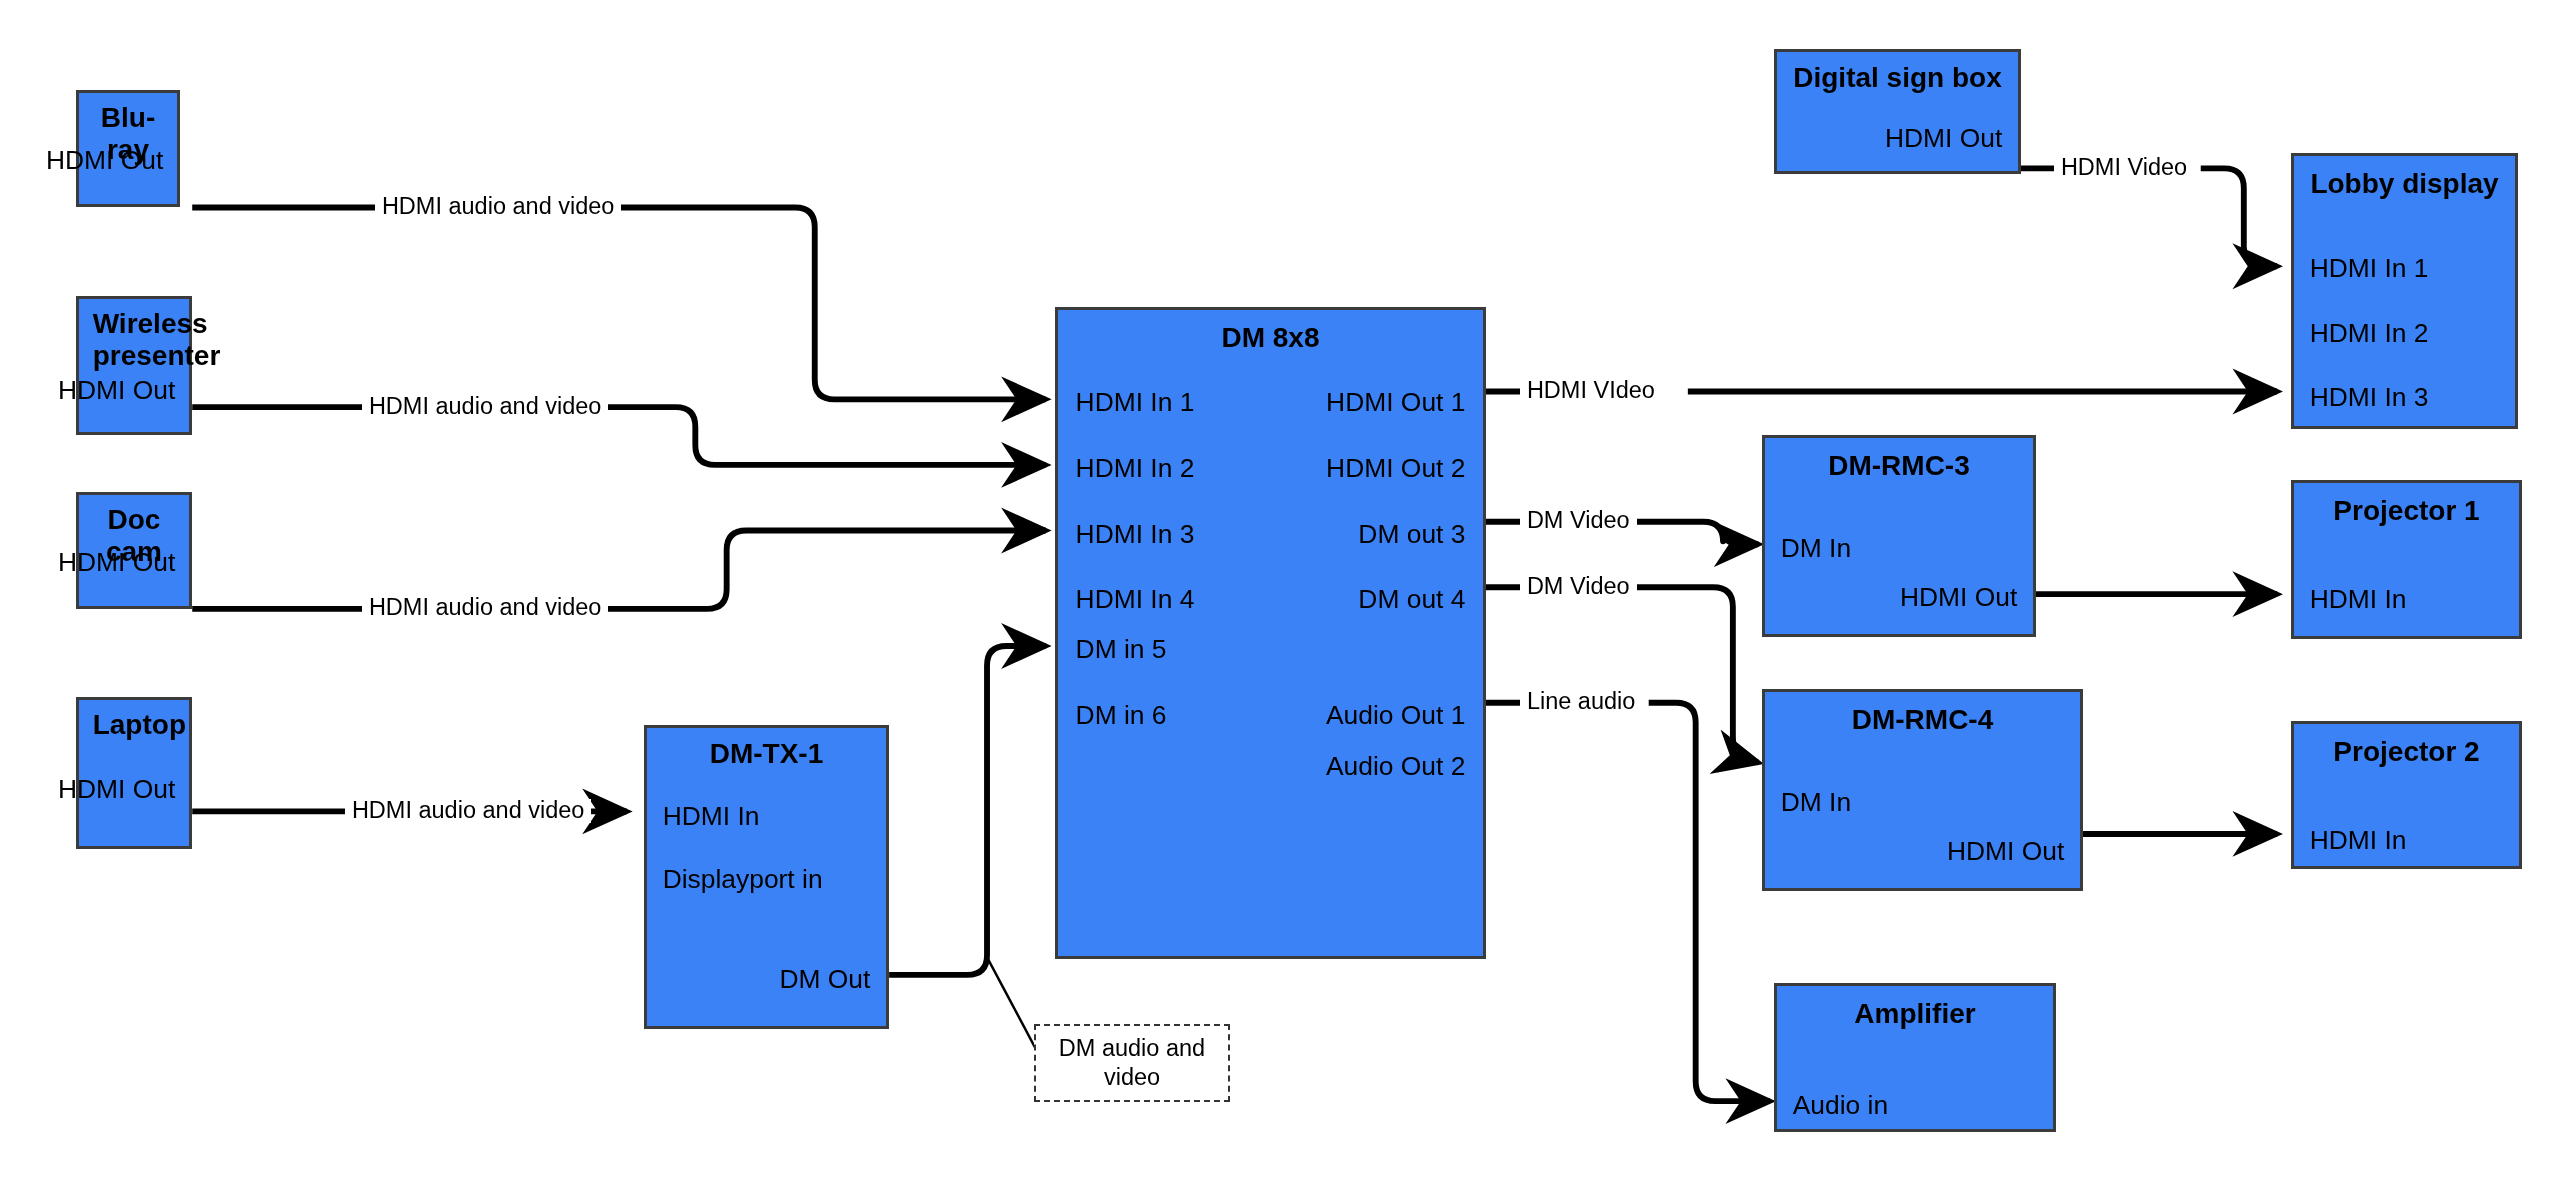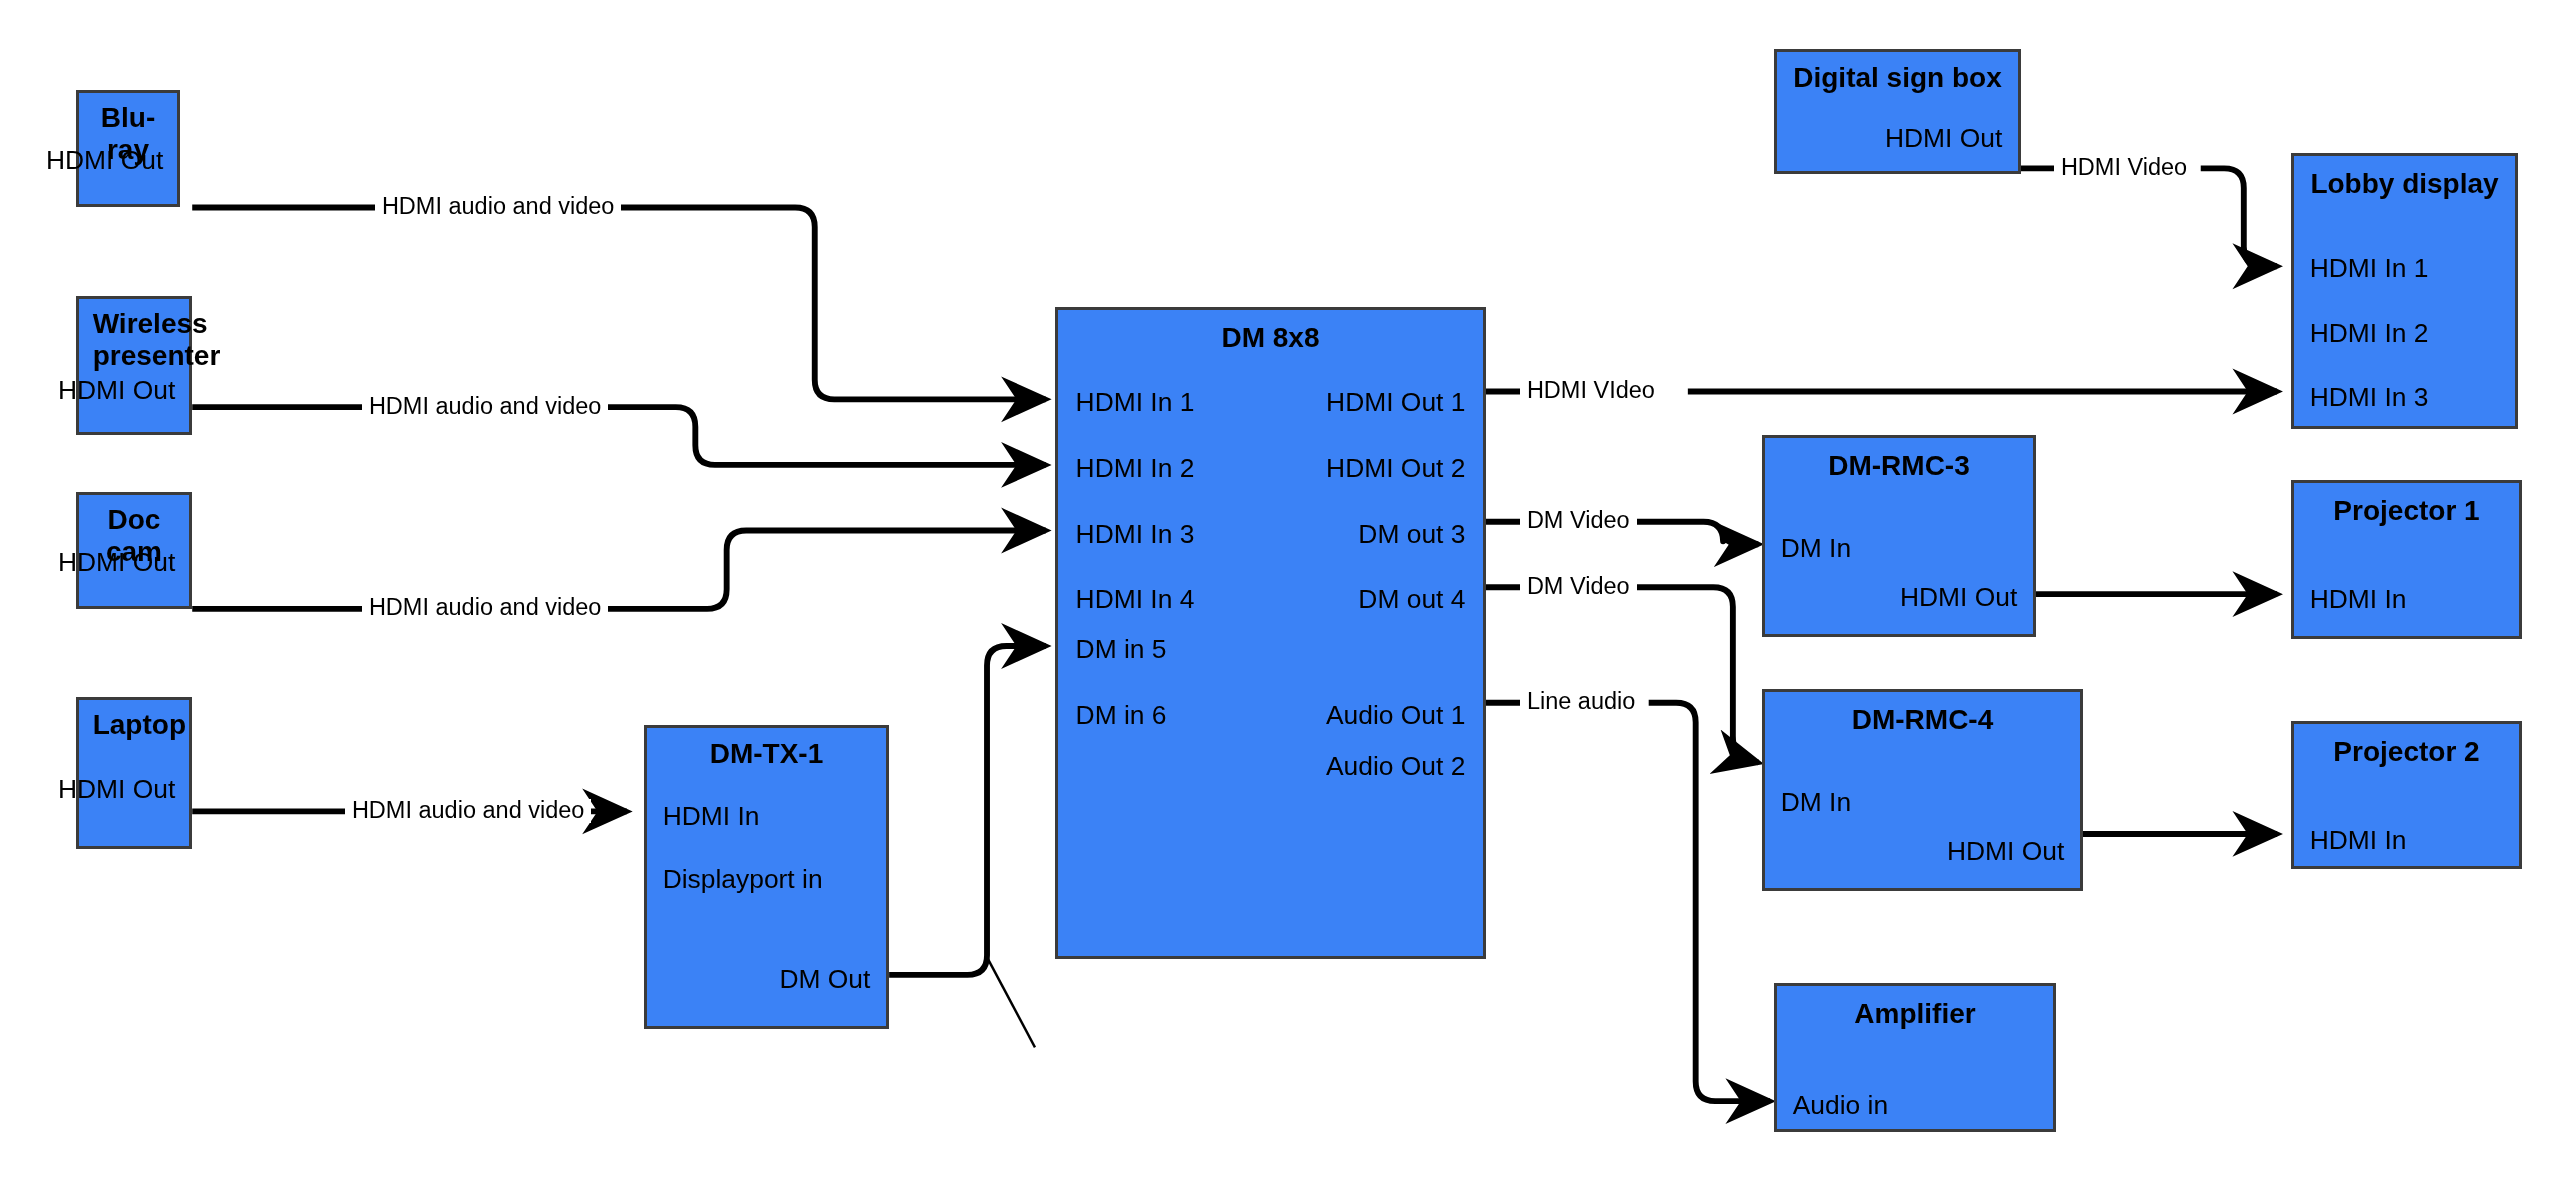--- a/index.html
+++ b/index.html
@@ -150,15 +150,16 @@
   <div class="wirelabel" style="left:375px;top:195px;">HDMI audio and video</div>
   <div class="wirelabel" style="left:362px;top:395px;">HDMI audio and video</div>
   <div class="wirelabel" style="left:362px;top:596px;">HDMI audio and video</div>
   <div class="wirelabel" style="left:345px;top:799px;">HDMI audio and video</div>
   <div class="wirelabel" style="left:1520px;top:379px;">HDMI VIdeo</div>
   <div class="wirelabel" style="left:1520px;top:509px;">DM Video</div>
   <div class="wirelabel" style="left:1520px;top:575px;">DM Video</div>
   <div class="wirelabel" style="left:1520px;top:690px;">Line audio</div>
   <div class="wirelabel" style="left:2054px;top:156px;">HDMI Video</div>
 
+  <div class="callout" style="left:1034px;top:1024px;width:196px;height:78px;">DM audio and video</div>
 
 </div>
 
 
 </body></html>

